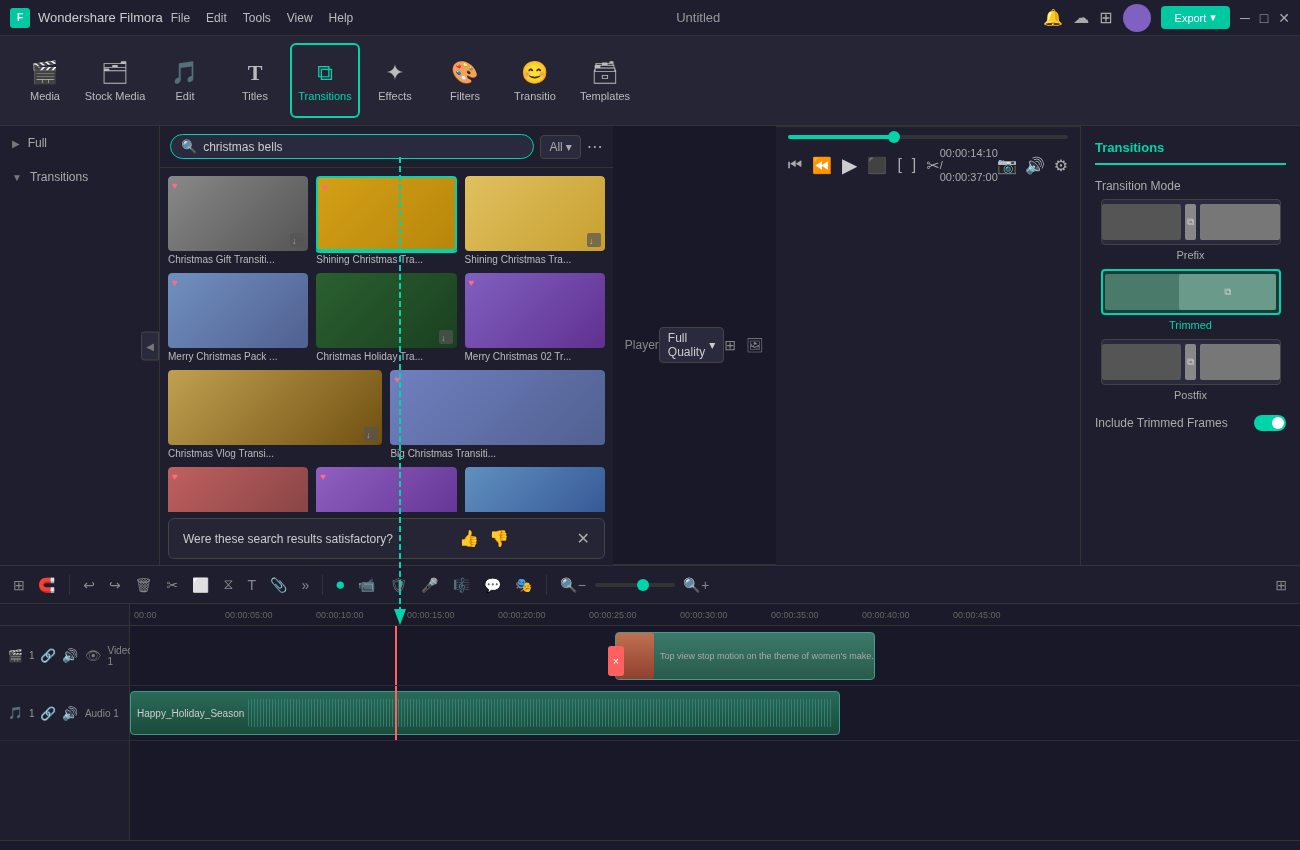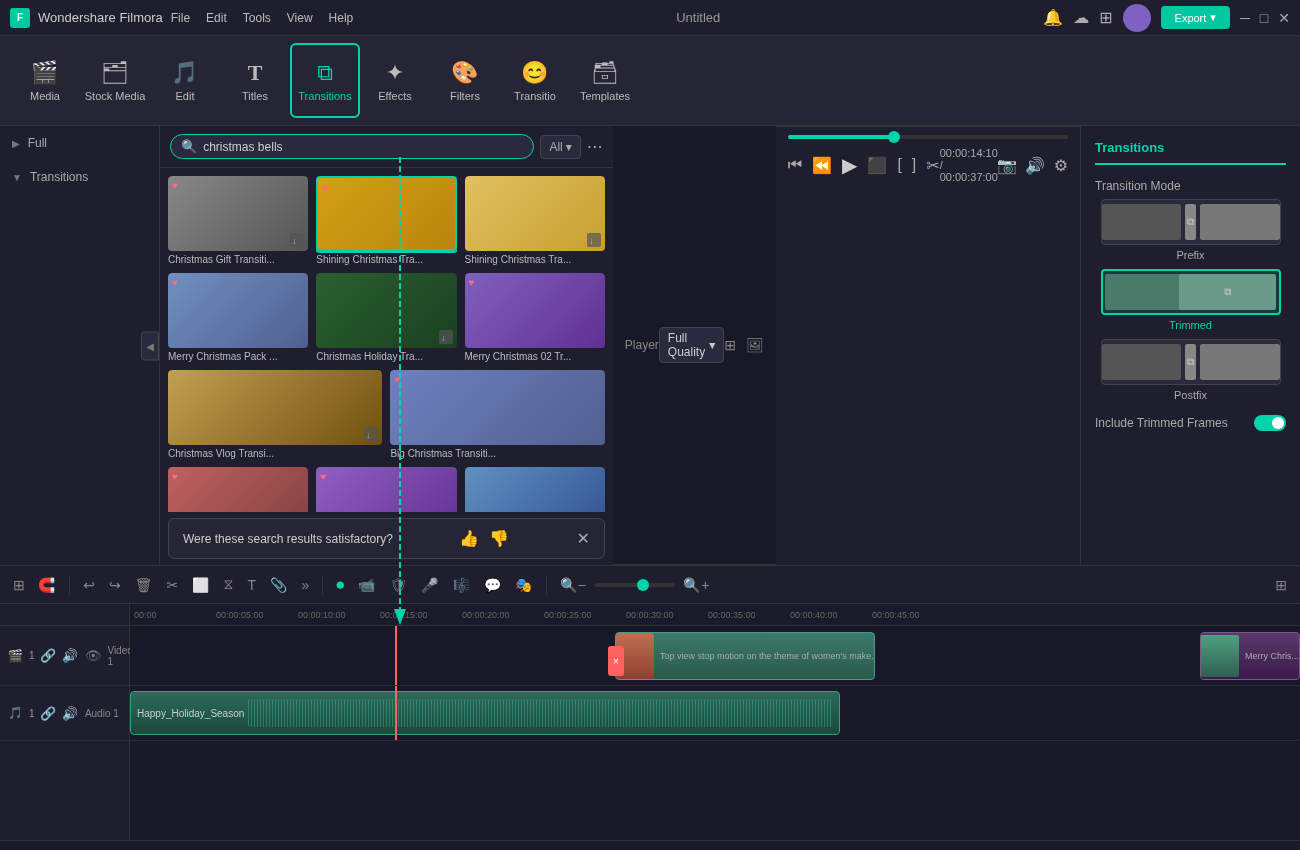--- a/index.html
+++ b/index.html
@@ -446,21 +446,21 @@
       overflow: hidden;
       position: relative;
     }
     .timeline-ruler {
       height: 22px;
       background: #1a1a2a;
       border-bottom: 1px solid #333;
       display: flex;
       align-items: center;
       padding: 0 4px;
-      gap: 0;
+      gap: 9px;
       overflow: hidden;
     }
     .ruler-mark {
       font-size: 9px;
       color: #666;
       min-width: 82px;
       text-align: left;
     }
     .track-area {
       height: 60px;
@@ -958,24 +958,20 @@
       <div class="track-area" style="position:relative;">
 
 
         <div style="position:absolute;left:478px;top:20px;width:16px;height:30px;background:#ff6060;border-radius:3px;z-index:5;display:flex;align-items:center;justify-content:center;font-size:10px;color:white;">×</div>
 
         <div class="track-clip clip-2">
           <div class="clip-thumb-box" style="background:linear-gradient(180deg,#c07050,#904030);"></div>
           <span class="clip-text">Top view stop motion on the theme of women's make...</span>
         </div>
 
-        <div class="clip-merry">
-          <div class="clip-thumb-box" style="background:linear-gradient(180deg,#50a080,#306050);width:38px;height:42px;flex-shrink:0;"></div>
-          <span class="clip-text">Merry Chris...</span>
-        </div>
 
         <div style="position:absolute;top:0;left:265px;width:2px;background:#ff6060;height:100%;z-index:10;"></div>
       </div>
 
       <div class="audio-track-area" style="position:relative;padding-left:44px;">
         <div class="audio-clip">
           <span style="font-size:10px;color:#ccc;white-space:nowrap;">Happy_Holiday_Season</span>
           <div class="audio-waveform"></div>
         </div>
 

